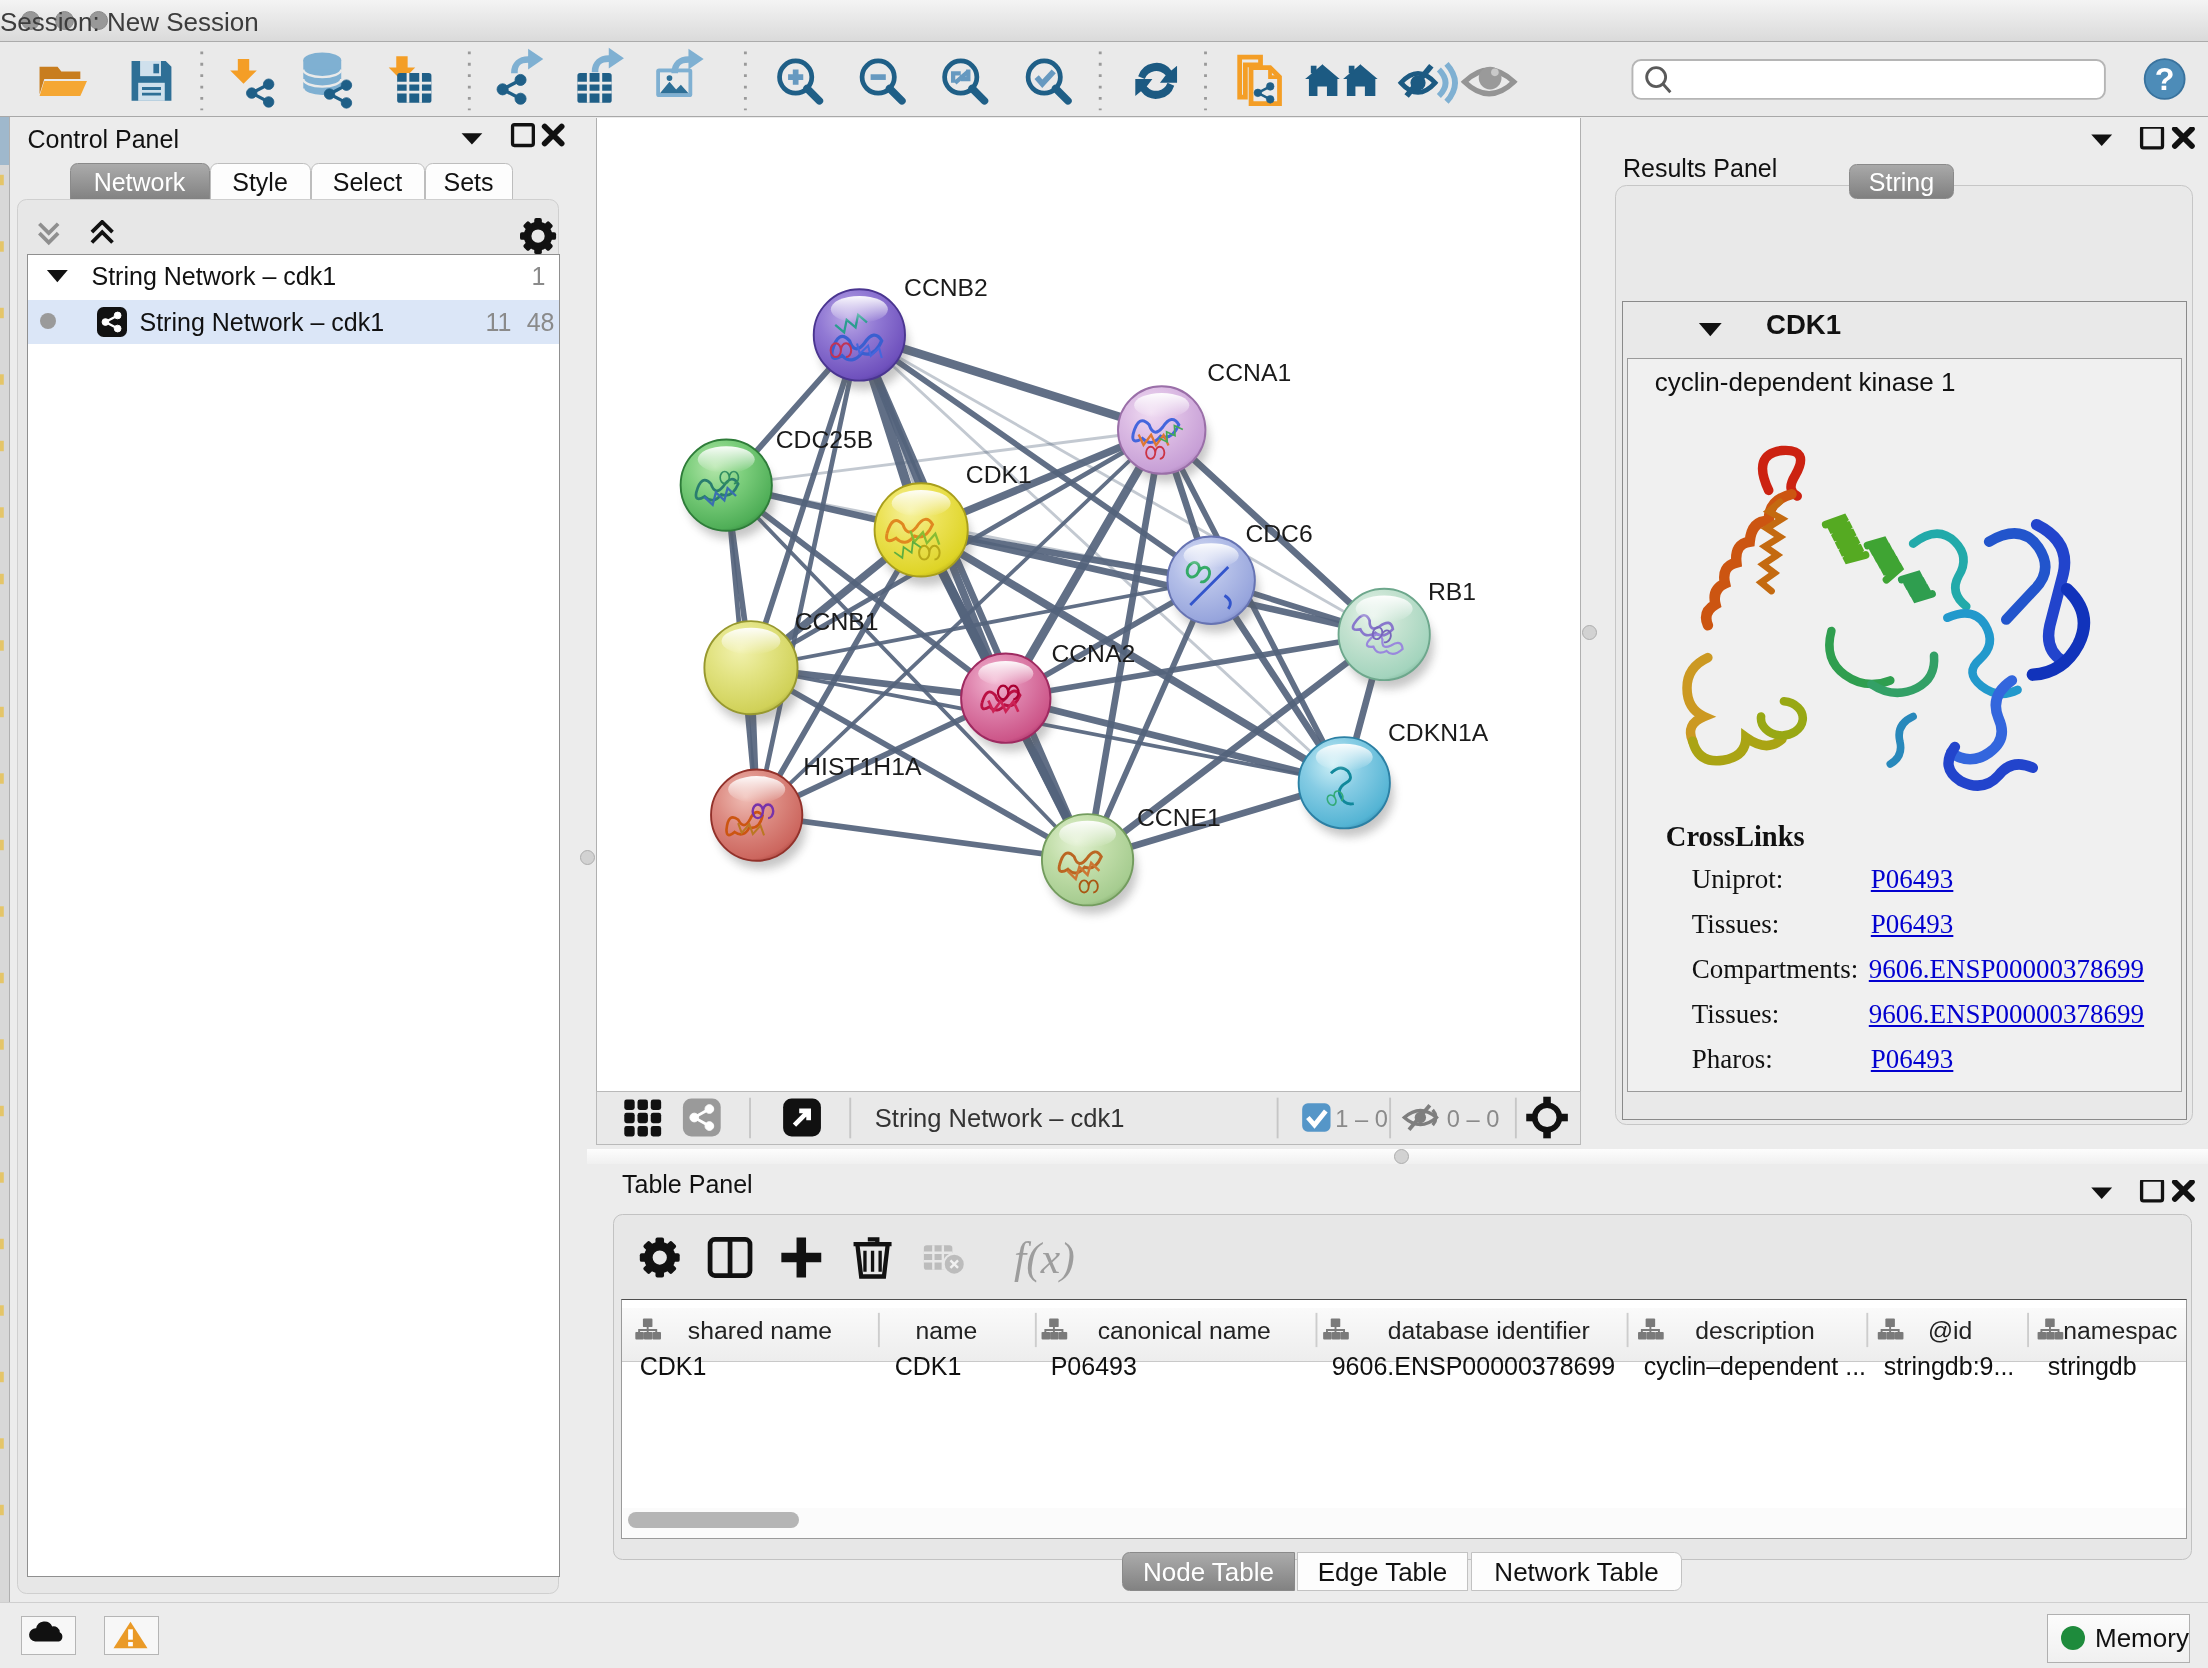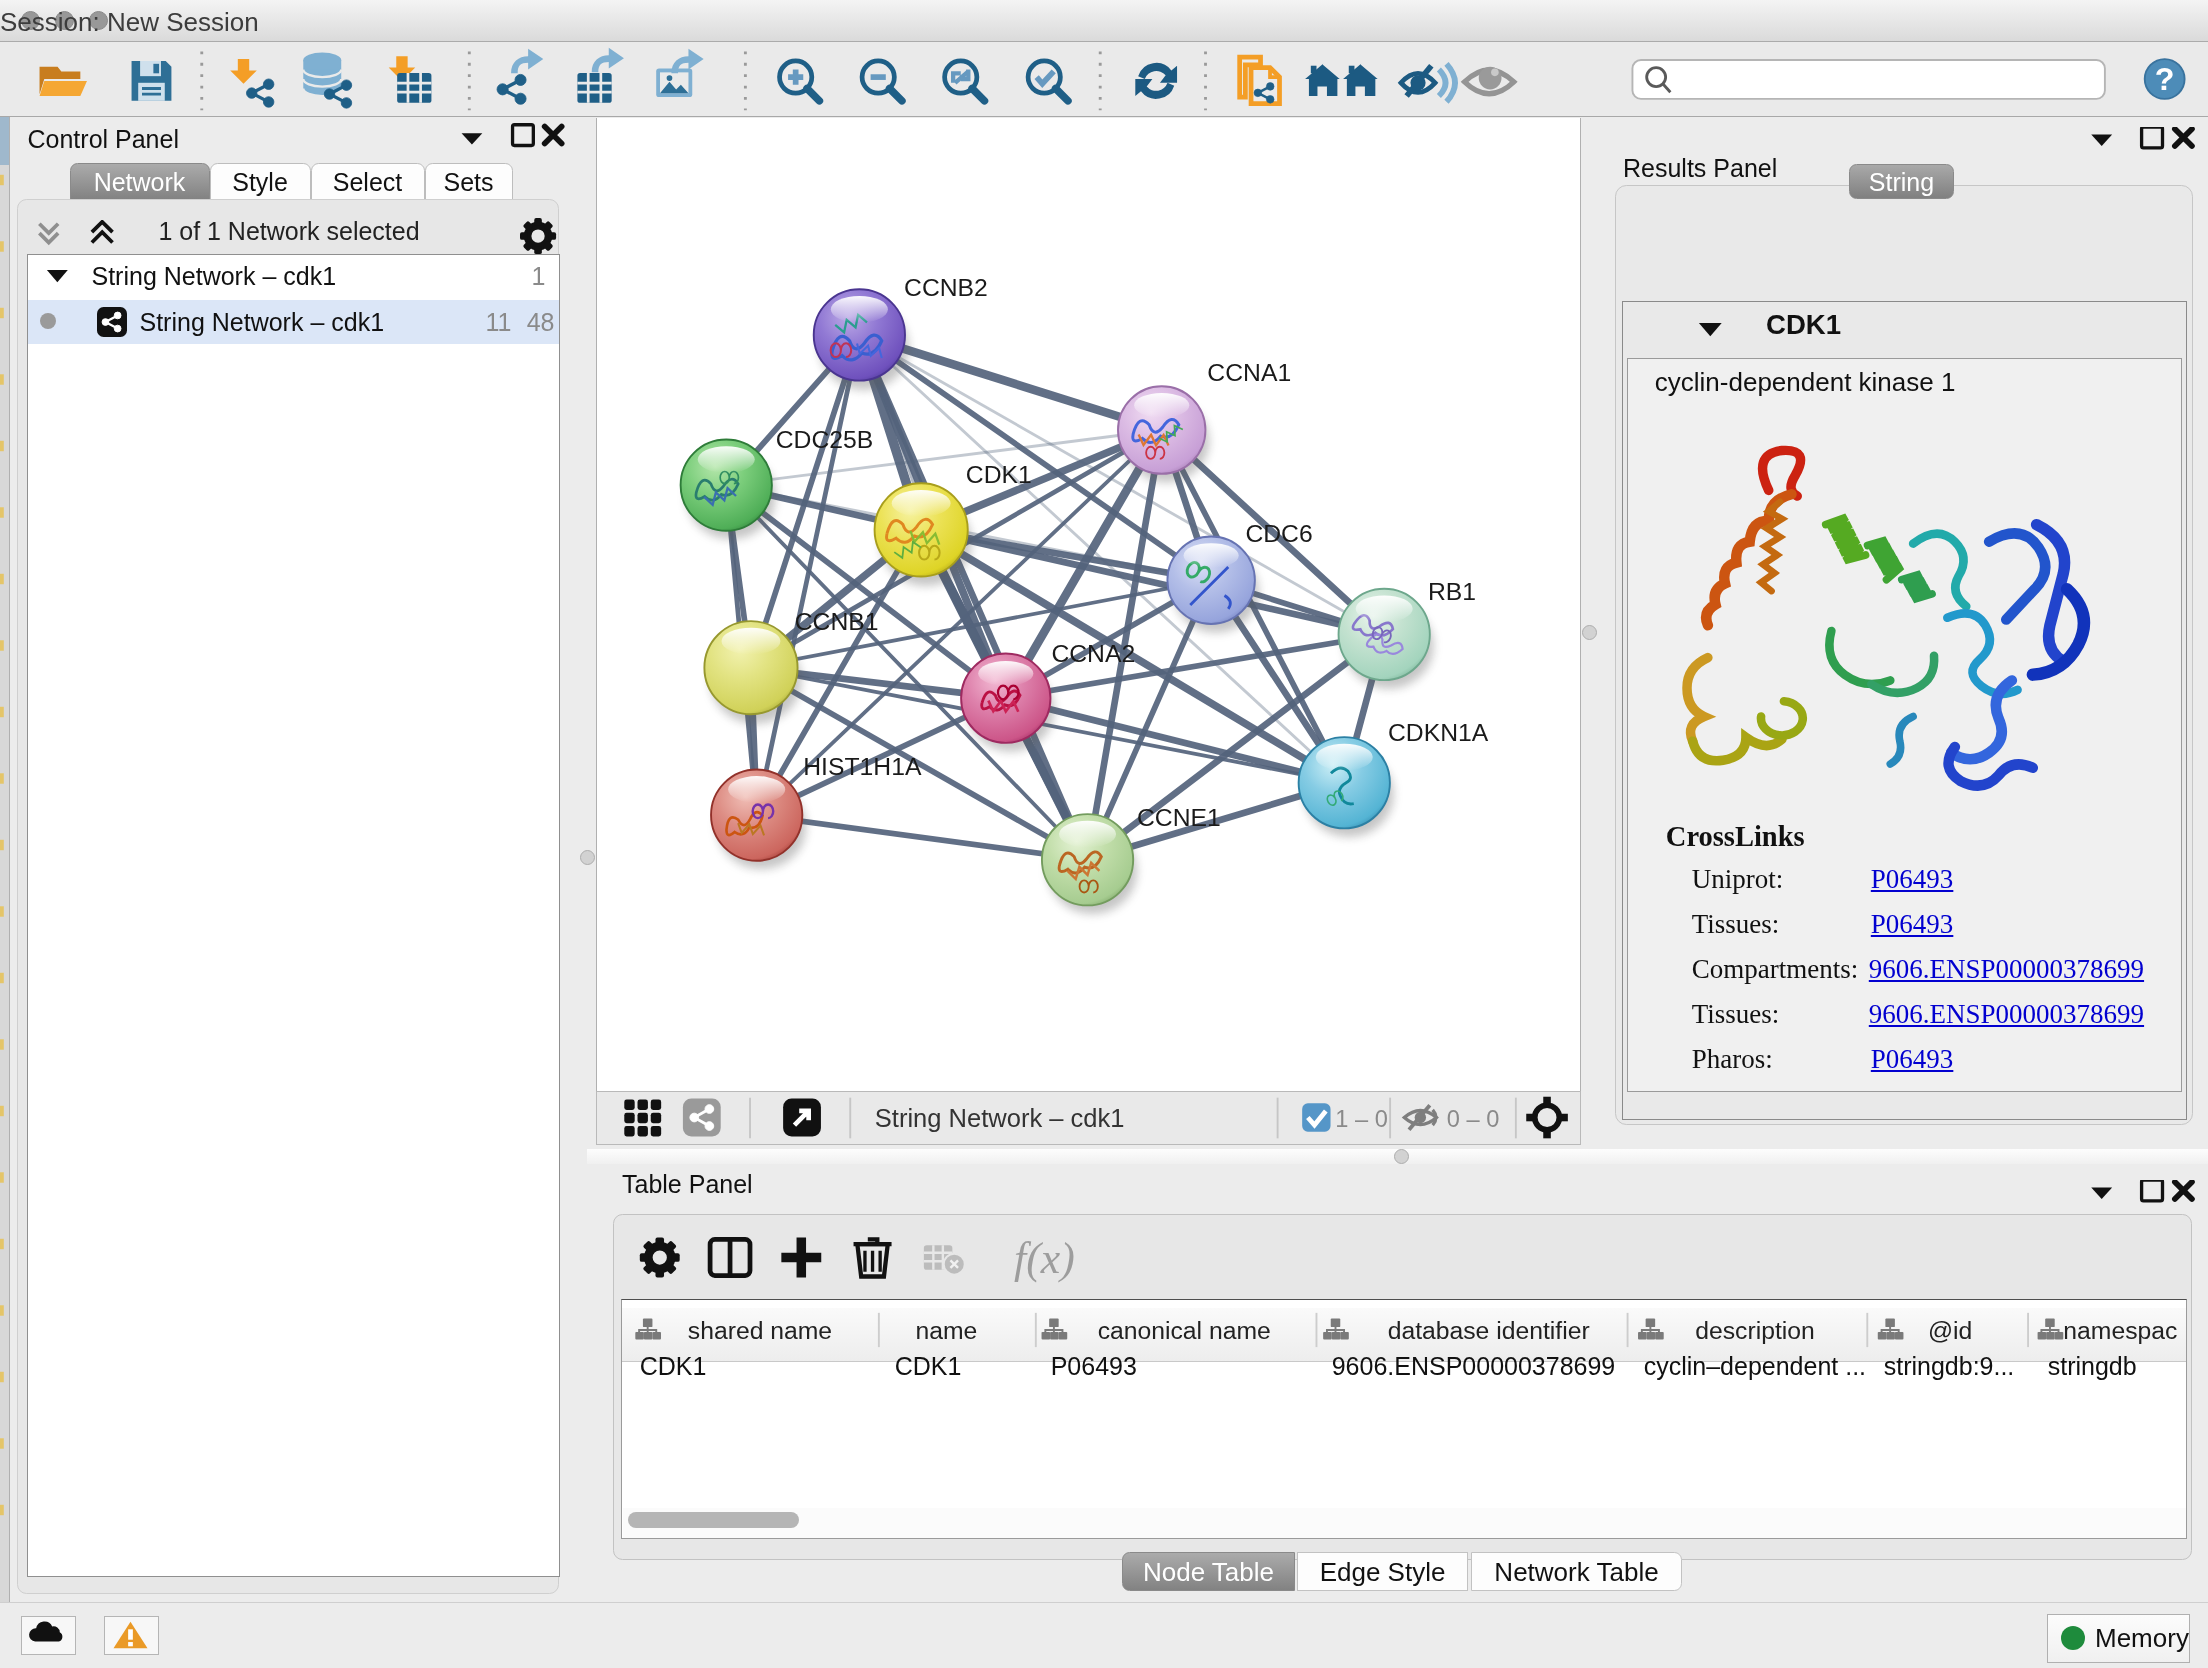--- a/index.html
+++ b/index.html
@@ -210,21 +210,20 @@
   <div class="tab" style="left:200px;top:46px;width:101px;">Style</div>
   <div class="tab" style="left:301px;top:46px;width:114px;">Select</div>
   <div class="tab" style="left:415px;top:46px;width:88px;">Sets</div>
 
   <div class="abs" style="left:7.6px;top:82px;width:542px;height:1395px;background:#e7e7e7;border:1px solid #cfcfcf;border-radius:9.5px;box-sizing:border-box;"></div>
 
   <svg class="abs" style="left:25px;top:103px;" width="95" height="30" viewBox="0 0 100 32">
       <path d="M4 4 l10 10 l10 -10 M4 14 l10 10 l10 -10" stroke="#8f8f8f" stroke-width="4" fill="none"></path>
       <path d="M60 24 l11 -11 l11 11 M60 13 l11 -11 l11 11" stroke="#111" stroke-width="4" fill="none"></path>
     </svg>
-  <div class="abs" style="left:0;top:100px;width:559px;text-align:center;font-size:25px;color:#222;">1 of 1 Network selected</div>
   <svg class="abs" style="left:510px;top:101px;" width="38" height="38" viewBox="0 0 40 40">
       <g transform="translate(19,19)">
         <circle r="11" fill="none" stroke="#111" stroke-width="8"></circle>
         <g fill="#111">
           <g transform="rotate(0)">
             <rect x="-4" y="-19" width="8" height="8" rx="2"></rect>
           </g>
           <g transform="rotate(45)">
             <rect x="-4" y="-19" width="8" height="8" rx="2"></rect>
           </g>
@@ -745,21 +744,21 @@
         <span class="abs" style="left:1262px;top:7.6px;">stringdb:9...</span>
         <span class="abs" style="left:1426px;top:7.6px;">stringdb</span>
       </div>
       <div class="abs" style="left:1px;top:208px;width:1563px;height:29.5px;background:#fbfbfb;">
         <div class="abs" style="left:5.7px;top:3.8px;width:171px;height:16px;background:#b5b5b5;border-radius:8.6px;"></div>
       </div>
     </div>
   </div>
 
   <div class="abs" style="left:535px;top:403px;width:173px;height:39px;background:linear-gradient(#ababab,#828282);border:1px solid #8a8a8a;border-radius:7.6px 0 0 7.6px;color:#fff;font-size:26px;text-align:center;line-height:39px;box-sizing:border-box;">Node Table</div>
-  <div class="abs" style="left:710px;top:403px;width:171px;height:39px;background:#fdfdfd;border:1px solid #c2c2c2;color:#111;font-size:26px;text-align:center;line-height:39px;box-sizing:border-box;">Edge Style</div>
+  <div class="abs" style="left:710px;top:403px;width:171px;height:39px;background:#fdfdfd;border:1px solid #c2c2c2;color:#111;font-size:26px;text-align:center;line-height:39px;box-sizing:border-box;">Edge Table</div>
   <div class="abs" style="left:884px;top:403px;width:211px;height:39px;background:#fdfdfd;border:1px solid #c2c2c2;border-radius:0 7.6px 7.6px 0;color:#111;font-size:26px;text-align:center;line-height:39px;box-sizing:border-box;">Network Table</div>
 </div>
 
 <div class="abs" style="left:0;top:1602px;width:2208px;height:67px;background:#ececec;border-top:1px solid #cfcfcf;box-sizing:border-box;">
   <div class="abs" style="left:21px;top:13.3px;width:55px;height:39px;background:#f7f7f7;border:1.9px solid #b5b5b5;box-sizing:border-box;">
     <svg width="51" height="35" viewBox="0 0 54 37">
         <path d="M14 26 a7 7 0 0 1 1 -14 a9 9 0 0 1 17 -2 a6.5 6.5 0 0 1 8 6 a5.5 5.5 0 0 1 -1 10 z" fill="#111"></path>
       </svg>
   </div>
   <div class="abs" style="left:104px;top:13.3px;width:55px;height:39px;background:#f7f7f7;border:1.9px solid #b5b5b5;box-sizing:border-box;">

